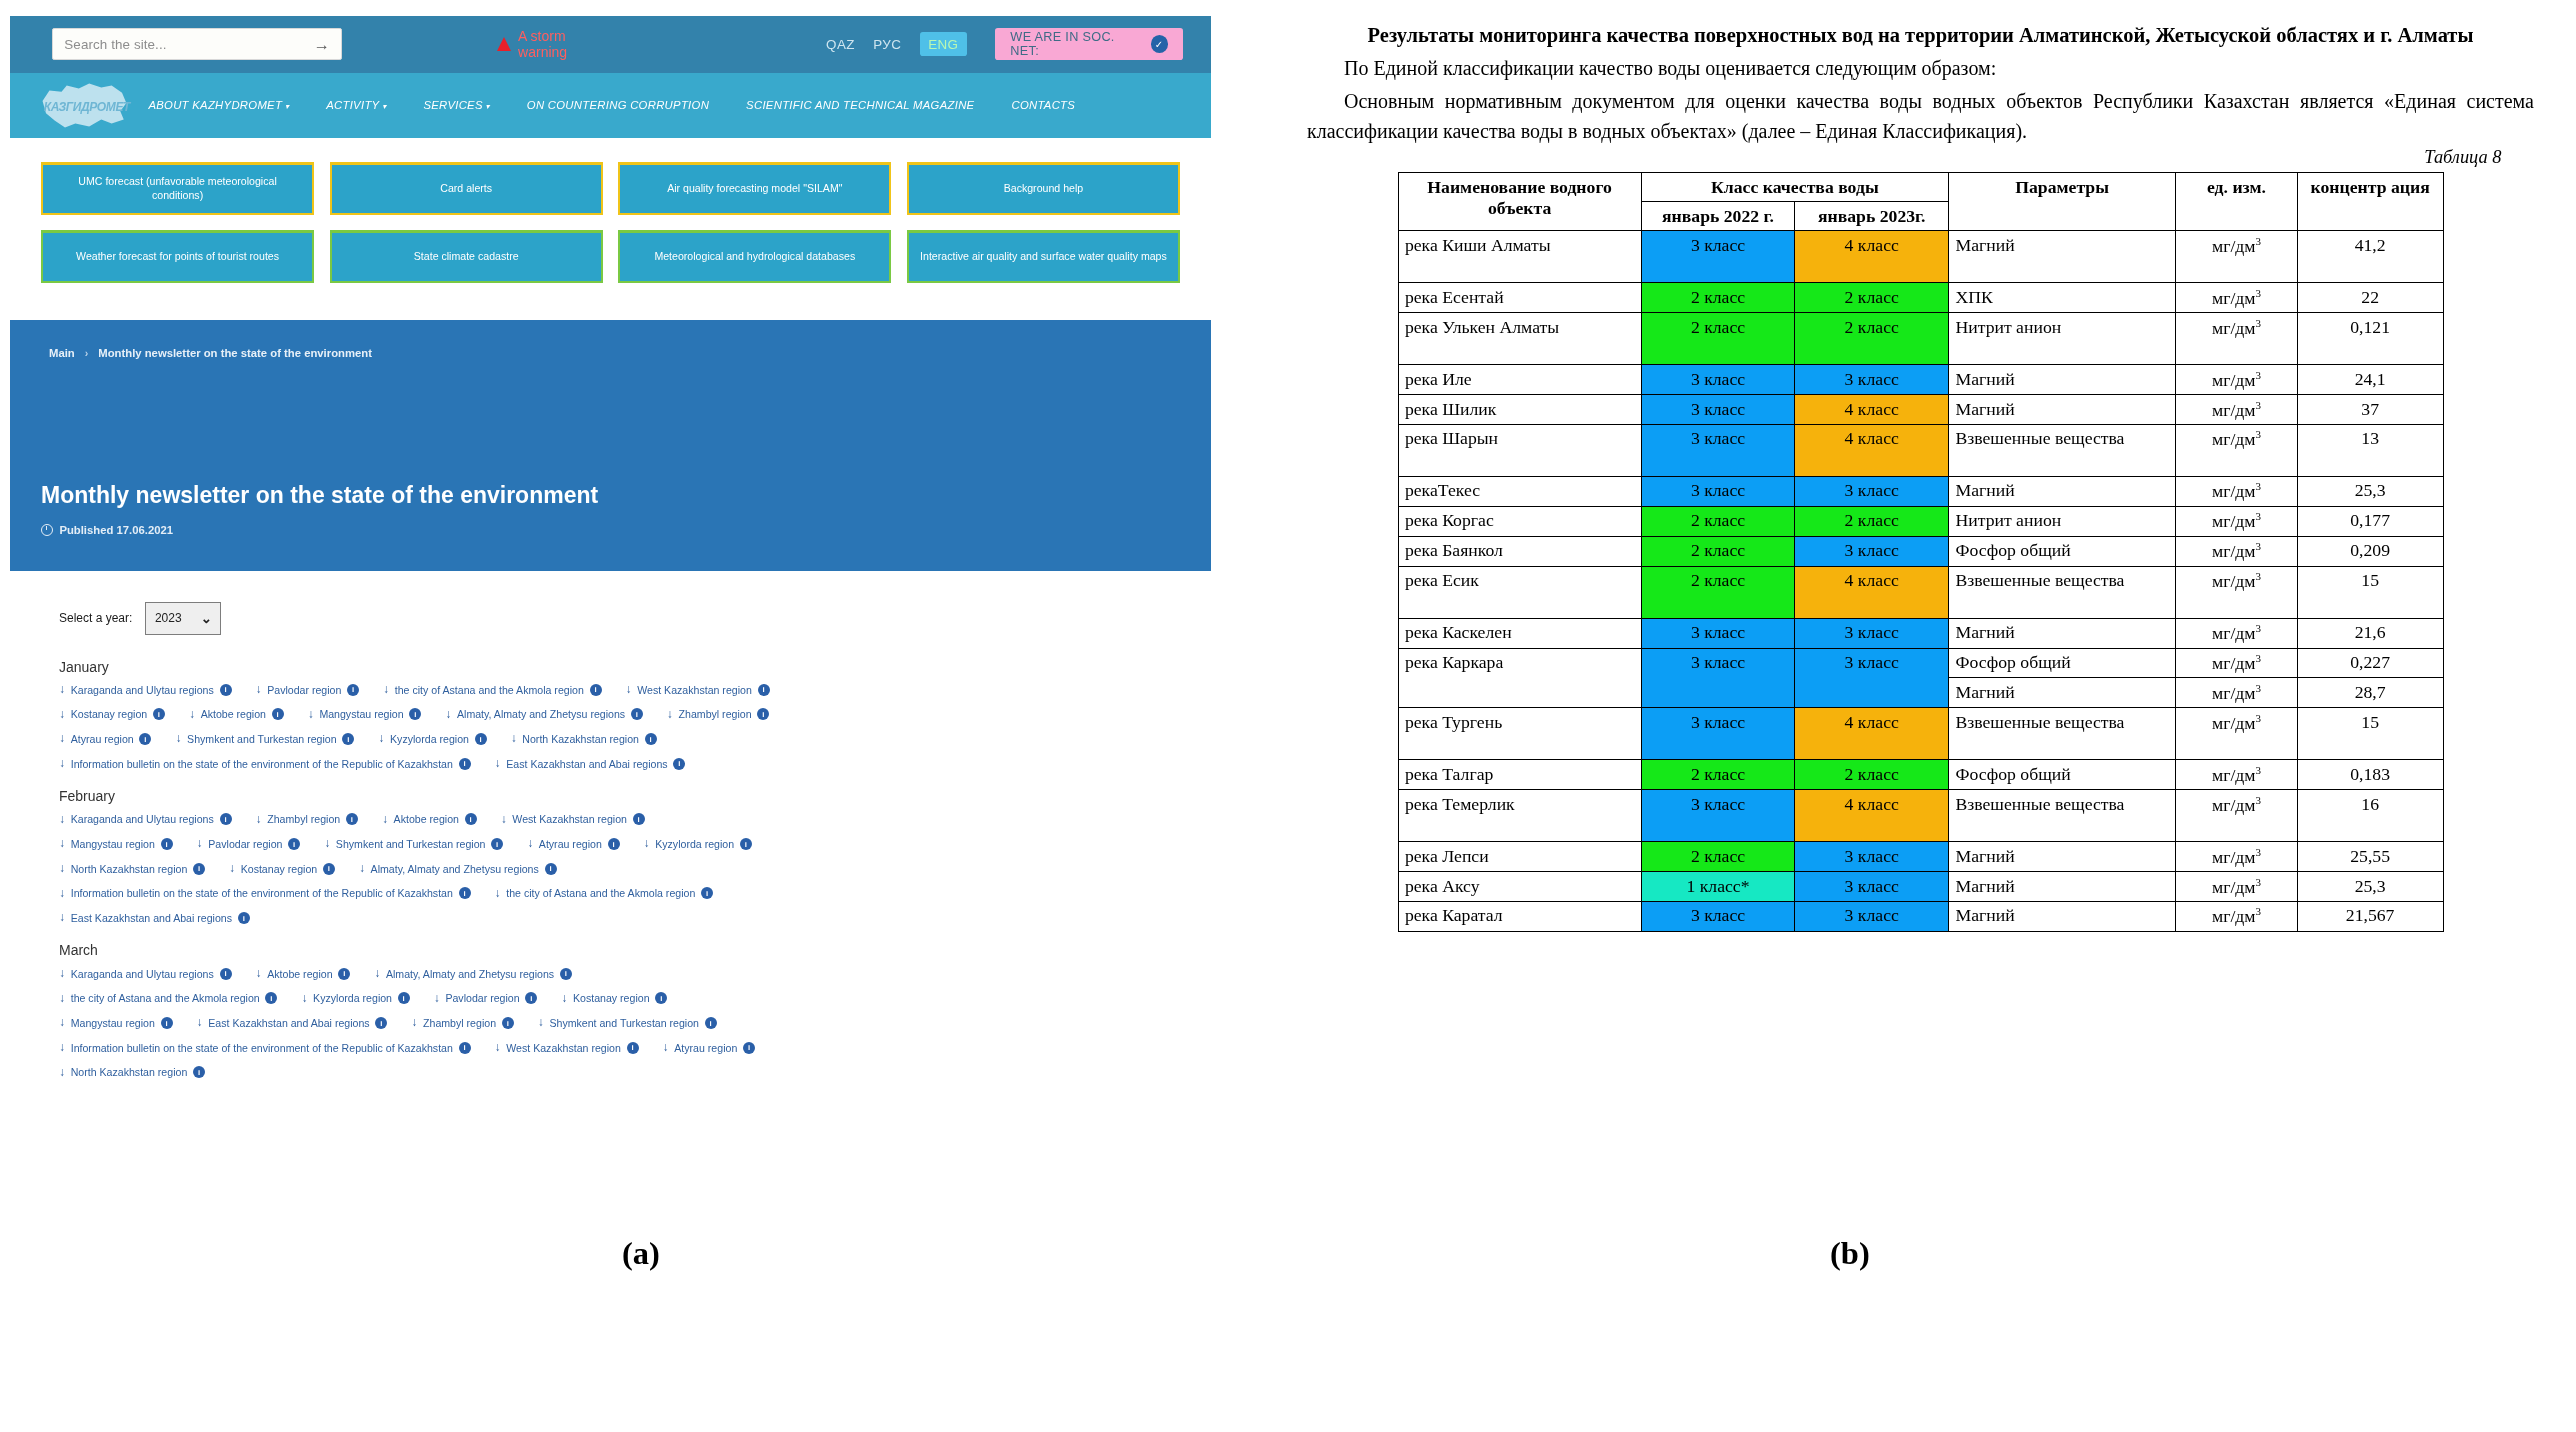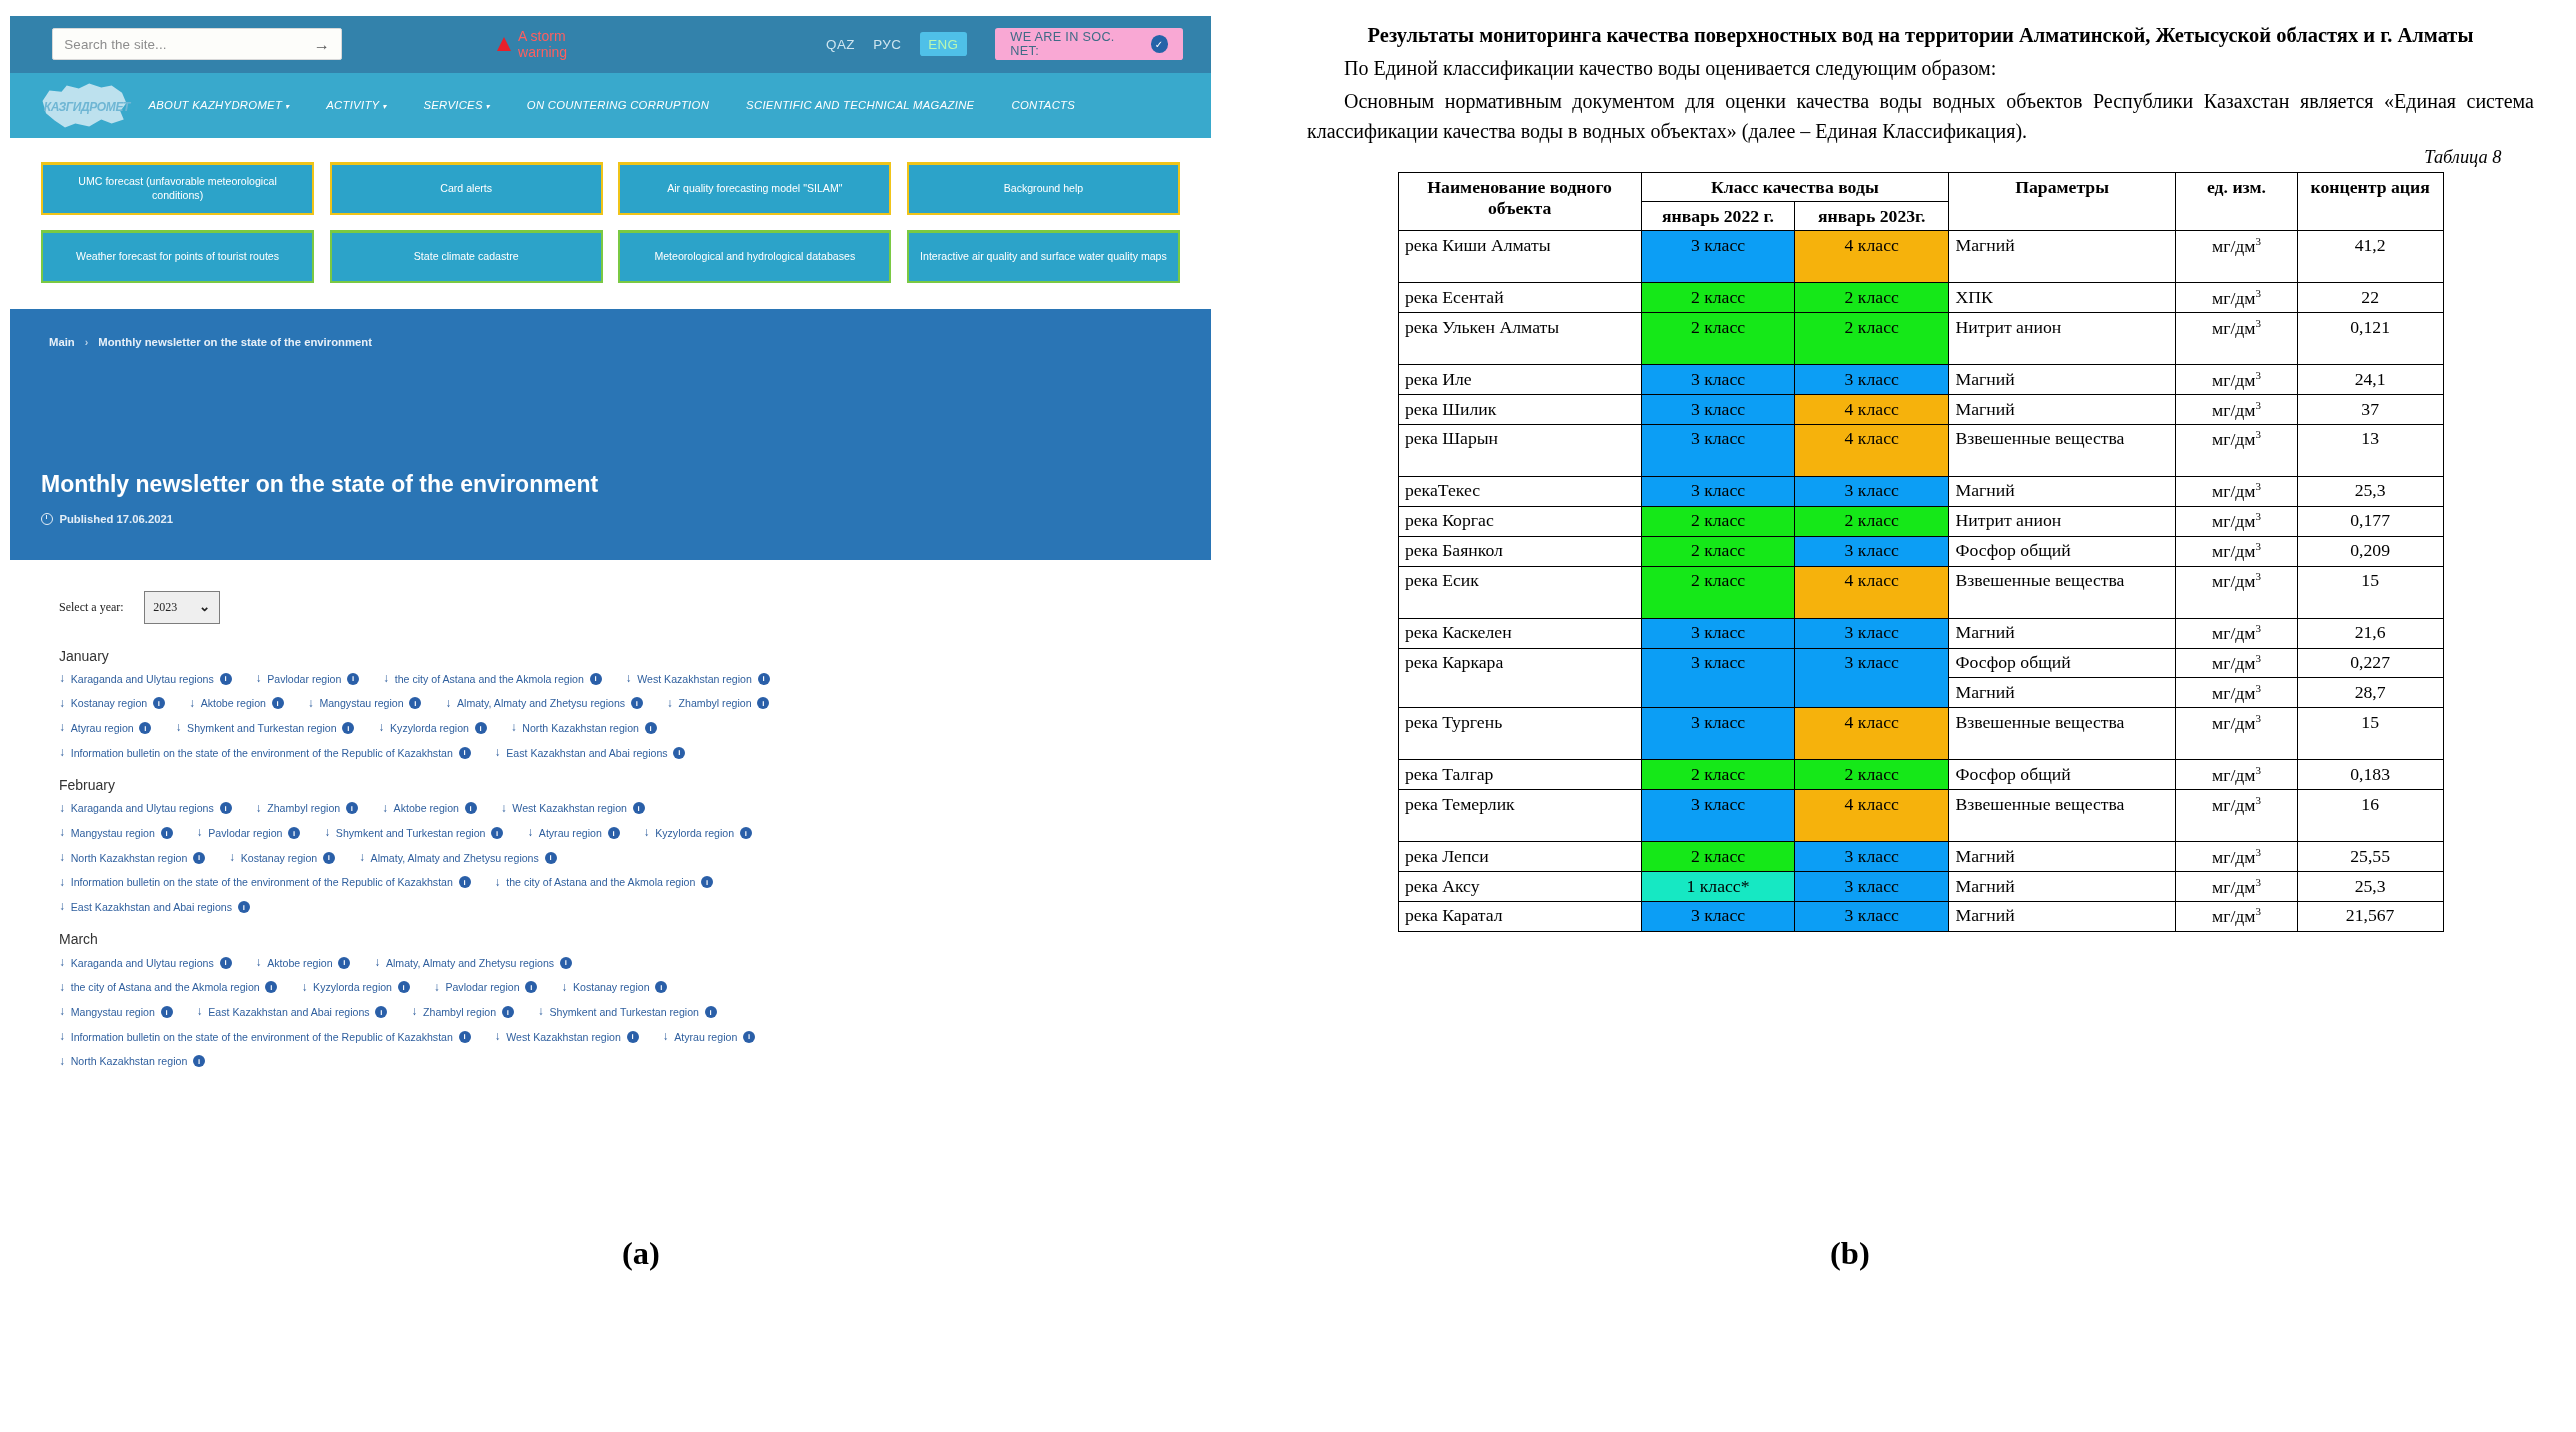--- a/index.html
+++ b/index.html
@@ -97,21 +97,21 @@
     font-family:"Liberation Sans", sans-serif;
   }
   .navitems { display:flex; gap: 37px; }
   .navitem {
     color:#ffffff; font-size: 11.3px; letter-spacing:0.3px;
     white-space:nowrap;
   }
   .caret { font-size: 7.8px; margin-left:2.8px; }
 
   .tiles {
-    padding: 24px 31px 26px 31px;
+    padding: 24px 31px 37px 31px;
     display:grid; grid-template-columns: repeat(4, 1fr);
     gap: 15.5px 15.5px;
   }
   .tile {
     height: 53px; background:#2ca3c9;
     display:flex; align-items:center; justify-content:center;
     text-align:center; color:#ffffff; font-size:10.6px; line-height:1.3;
     padding: 4.2px 10px;
   }
   .tile.t-yellow { border-top:3.5px solid #f0c419; border-left:2.1px solid #f0c419;
@@ -136,21 +136,21 @@
     color:#e4eef7; font-size:11.3px; font-weight:bold;
     display:flex;align-items:center;gap:6.4px;
   }
   .clock {
     width:12px;height:12px;border:1.4px solid #e4eef7;border-radius:50%;
     position:relative;
   }
   .clock::after{content:"";position:absolute;left:3.5px;top:1.4px;width:1.4px;height:3.5px;background:#e4eef7;}
 
   .content { padding: 31px 49px 0 49px; background:#fff; }
-  .yearrow { display:flex; align-items:center; gap:20px; margin-bottom: 24px; font-family: Liberation Serif, serif; }
+  .yearrow { display:flex; align-items:center; gap:13px; margin-bottom: 24px; }
   .yearlabel { font-size:12px; color:#1a1a1a; }
   .yearselect {
     width: 76px; height: 32.5px; border:0.7px solid #7d7d7d;
     background:#efefef; display:flex; align-items:center;
     justify-content:space-between; padding: 0 8.5px;
     font-size:12px; color:#222;
   }
   .chev { font-size:13.4px; font-weight:bold; }
 
   .month { font-size:14px; color:#333; margin: 18.4px 0 9.2px 0; }

